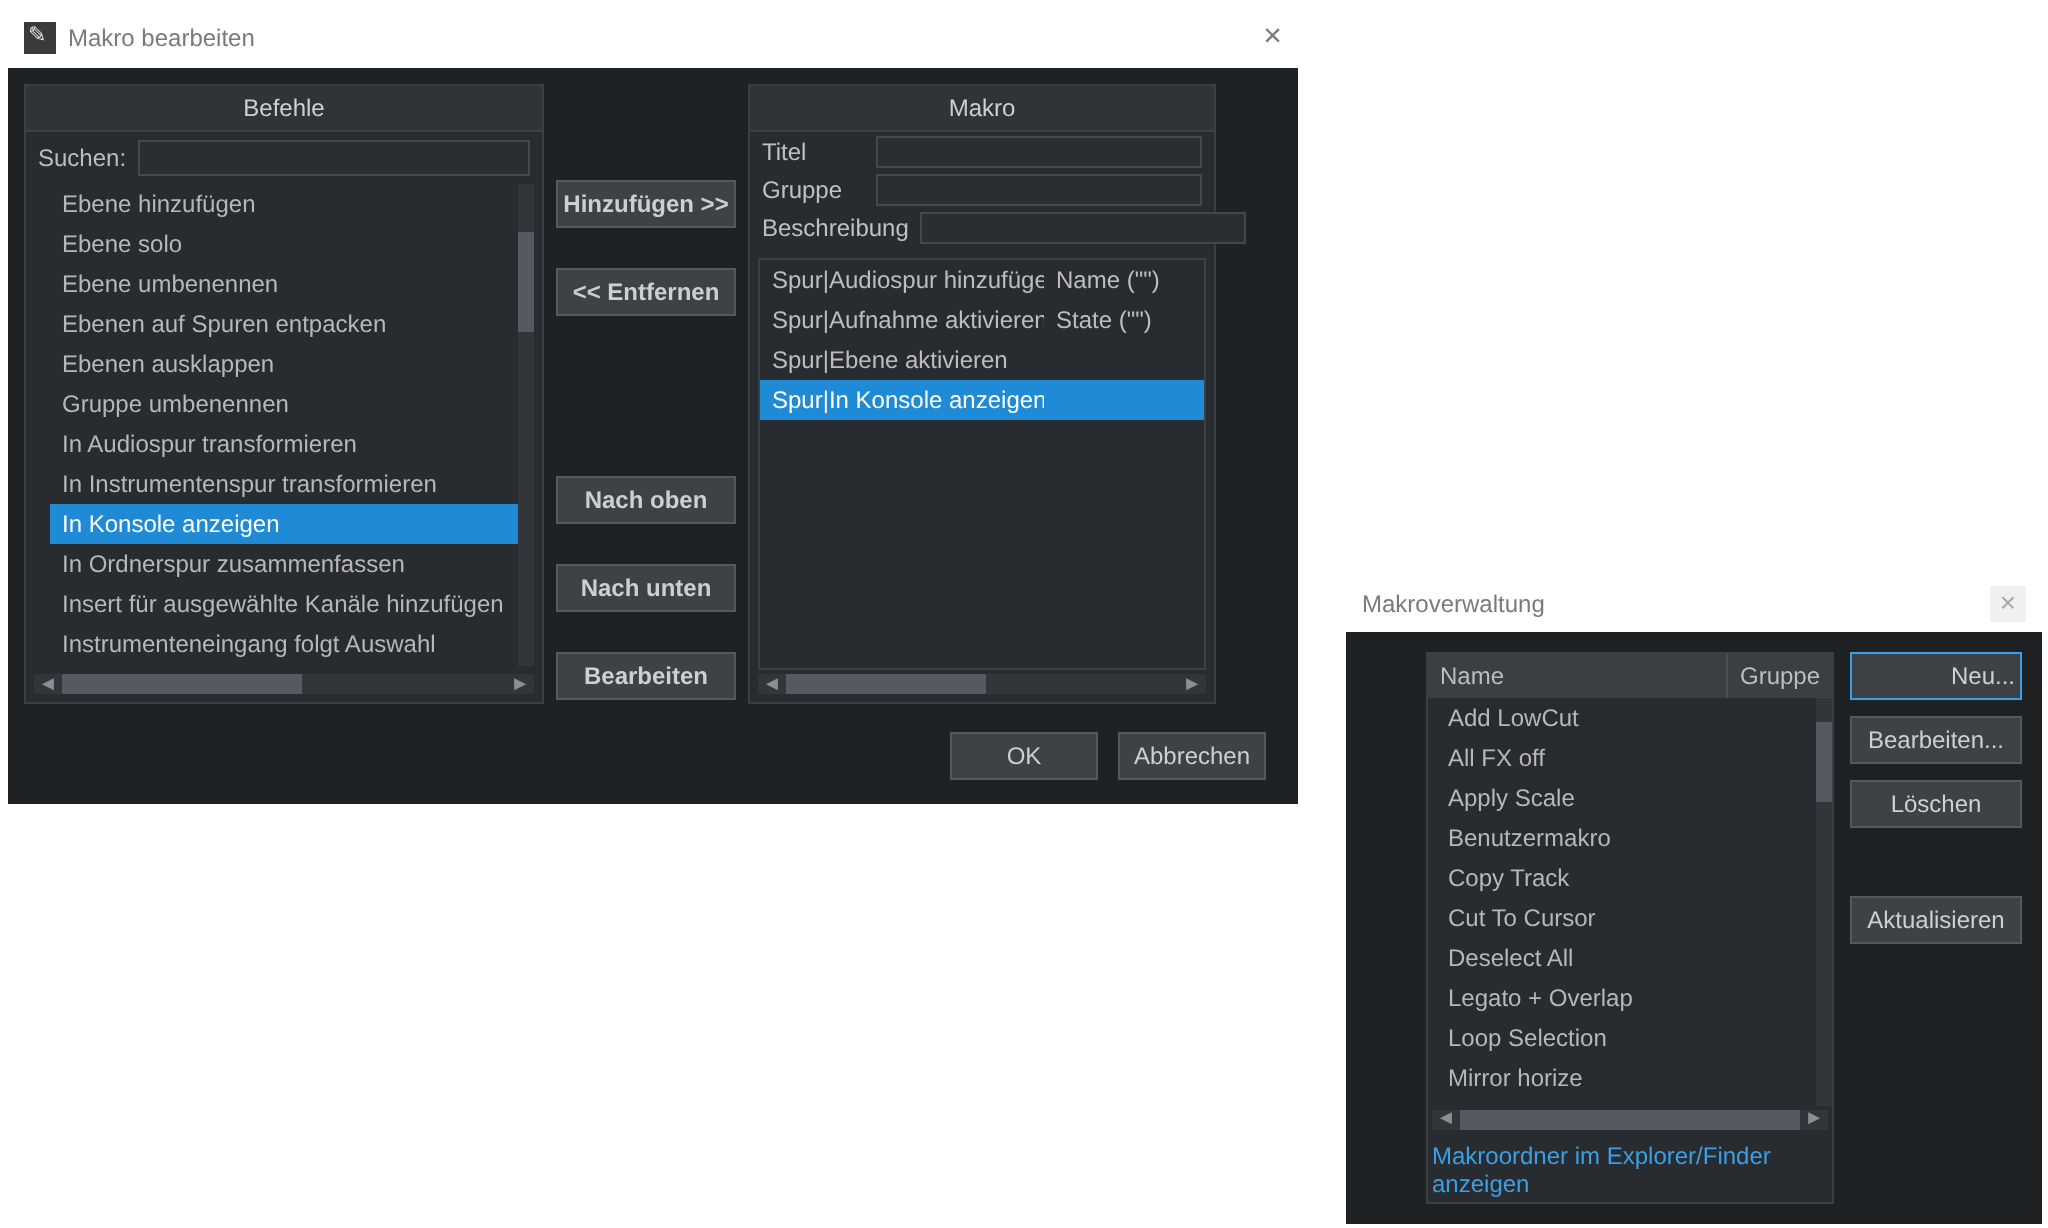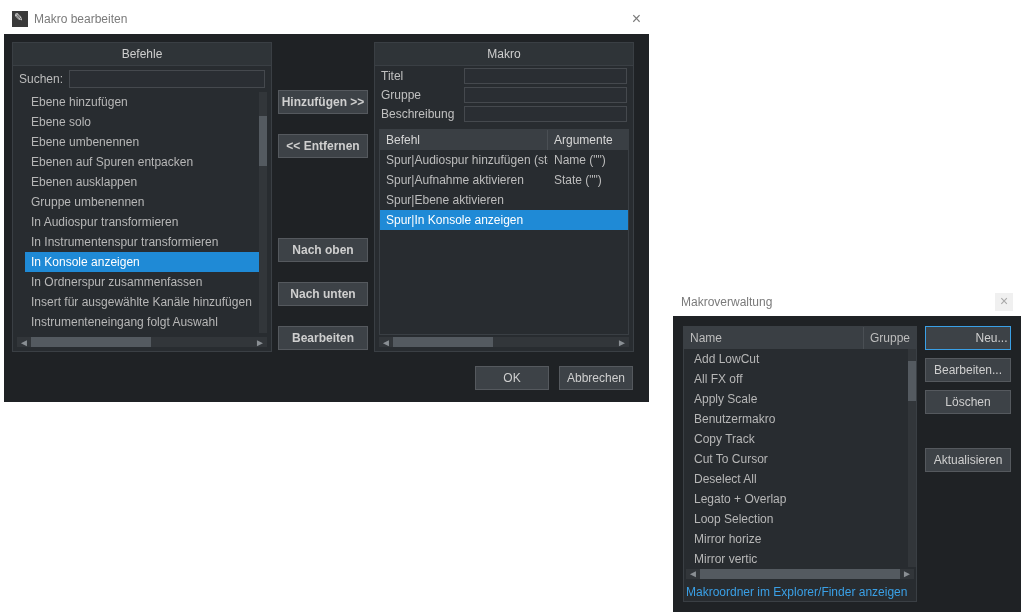--- a/index.html
+++ b/index.html
@@ -132,21 +132,21 @@
     border:1px solid #55595e;
     color:#cfcfcf;
     text-align:center;
     padding:4px 0;
     cursor:pointer;
     font-size:12px;
   }
   .btn.small { width:74px; }
 
   
-  .right-panel { width:260px; height:310px; }
+  .right-panel { width:234px; height:310px; }
   .form-grid { padding:2px 6px; }
   .form-row { display:flex; align-items:center; margin-bottom:3px; gap:6px;}
   .form-row label { width:78px; color:#c0c0c0; font-size:12px;}
   .form-row input {
     flex:1; background:#2a2e33; border:1px solid #45494e;
     height:16px; color:#cfcfcf; padding:0 3px; font-size:12px;
   }
   .macro-table {
     margin:2px 4px 0 4px;
     border:1px solid #3a3f44;
@@ -196,20 +196,21 @@
     padding:10px;
     display:flex;
     gap:8px;
   }
   .dlg2-left {
     flex:1;
     display:flex; flex-direction:column;
     background:#282c30;
     border:1px solid #3a3f44;
     min-height:0;
+    margin-left:30px;
   }
   .dlg2-head { display:flex; background:#3a3f44; }
   .dlg2-head .h1 { flex:1; padding:4px 6px; border-right:1px solid #4a4f54;}
   .dlg2-head .h2 { width:52px; padding:4px 6px;}
   .dlg2-list { flex:1; overflow:hidden; position:relative; padding-left:4px;}
   .dlg2-item { padding:3px 6px; color:#b7b7b7;}
   .dlg2-link {
     color:#3aa0e6; padding:6px 2px 2px 2px; cursor:pointer;
   }
   .dlg2-right {
@@ -286,24 +287,20 @@
           <div class="form-row">
             <label>Gruppe</label>
             <input type="text" value="" style="">
           </div>
           <div class="form-row">
             <label>Beschreibung</label>
             <input type="text" value="" style="">
           </div>
         </div>
         <div class="macro-table">
-          <div class="macro-head">
-            <div class="mh-cell c1">Befehl</div>
-            <div class="mh-cell c2">Argumente</div>
-          </div>
           <div class="macro-body" id="macro-body">
               <div class="m-row">
                 <div class="c1">Spur|Audiospur hinzufügen (stereo)</div>
                 <div class="c2">Name ("")</div>
               </div>
               <div class="m-row">
                 <div class="c1">Spur|Aufnahme aktivieren</div>
                 <div class="c2">State ("")</div>
               </div>
               <div class="m-row">

